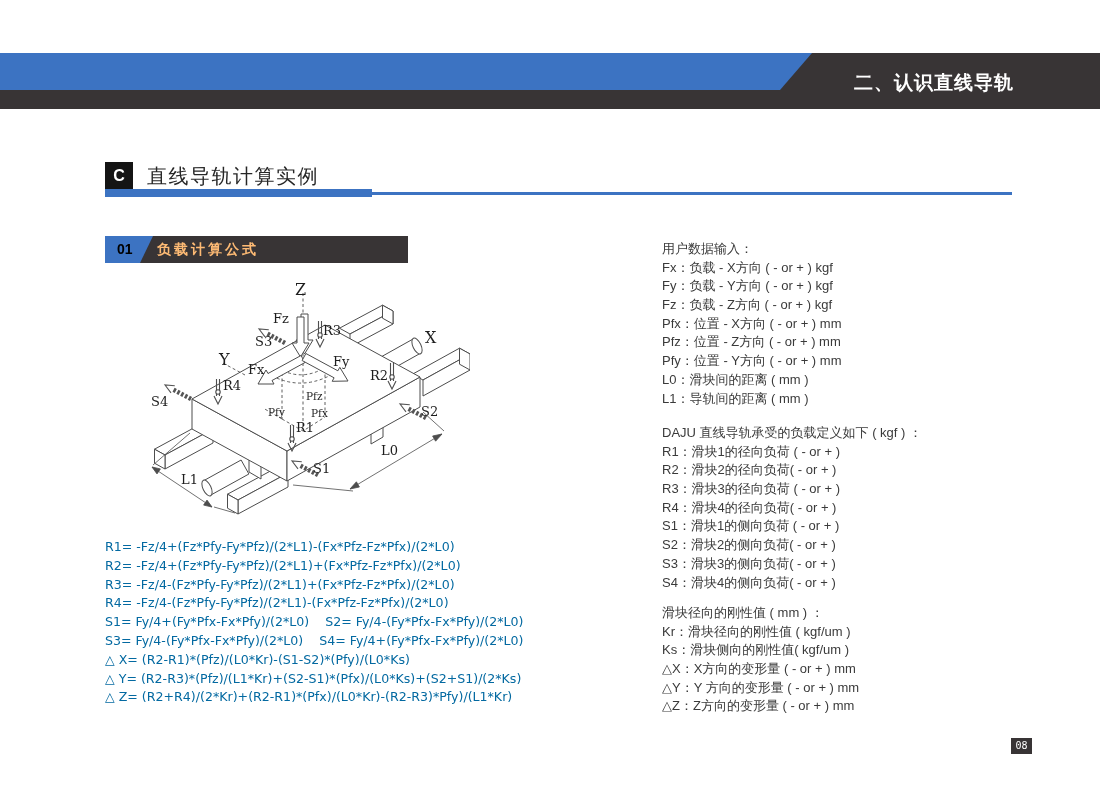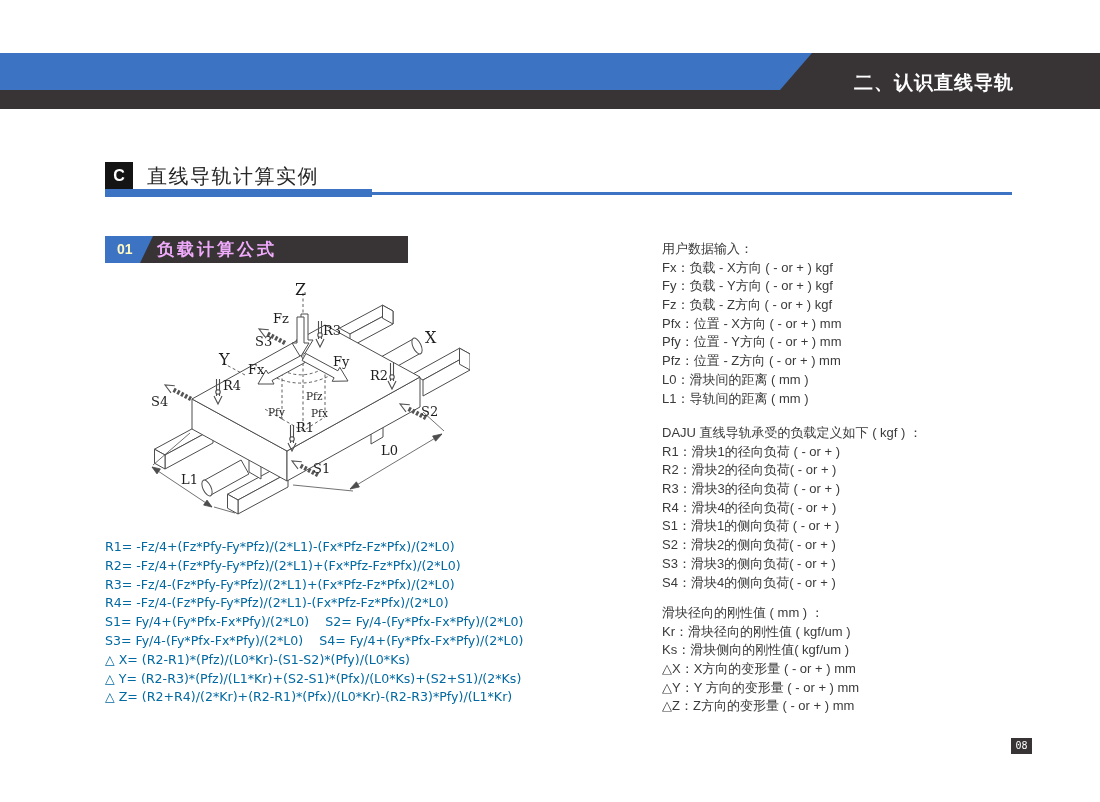--- a/index.html
+++ b/index.html
@@ -20,22 +20,22 @@
         color:#fff;font-size:16px;font-weight:bold;text-align:center;line-height:28px;}
   .stitle{position:absolute;left:147px;top:162px;font-size:20px;font-weight:normal;
           color:#262626;letter-spacing:1.5px;line-height:28px;}
   .uline-thin{position:absolute;left:105px;top:192px;width:907px;height:2.5px;background:#3c73c2;}
   .uline-thick{position:absolute;left:105px;top:189px;width:267px;height:8px;background:#3c73c2;}
 
   
   .badge{position:absolute;left:105px;top:236px;width:303px;height:27px;background:#383435;}
   .badge-chip{position:absolute;left:0;top:0;width:48px;height:27px;background:#3c73c2;
               clip-path:polygon(0 0,100% 0,calc(100% - 13px) 100%,0 100%);
-              color:#fef9c3;font-size:14px;font-weight:bold;line-height:27px;text-indent:12px;}
-  .badge-label{position:absolute;left:52px;top:0;color:#f0abfc;font-size:17px;font-weight:bold;
+              color:#000000;font-size:14px;font-weight:bold;line-height:27px;text-indent:12px;}
+  .badge-label{position:absolute;left:52px;top:0;color:#fdba74;font-size:14px;font-weight:bold;
                line-height:27px;letter-spacing:3px;}
 
   
   .diagram{position:absolute;left:145px;top:277px;}
   .diagram text{font-family:"DejaVu Serif",serif;fill:#1e1e1e;}
   .lab-axis{font-size:16px;}
   .lab-f{font-size:13px;}
   .lab-p{font-size:10.5px;}
 
   
@@ -198,22 +198,22 @@
   <div class="fline">△ Y= (R2-R3)*(Pfz)/(L1*Kr)+(S2-S1)*(Pfx)/(L0*Ks)+(S2+S1)/(2*Ks)</div>
   <div class="fline">△ Z= (R2+R4)/(2*Kr)+(R2-R1)*(Pfx)/(L0*Kr)-(R2-R3)*Pfy)/(L1*Kr)</div>
 </div>
 
 <div class="rcol-block b1">
   <div class="rline">用户数据输入：</div>
   <div class="rline">Fx：负载 - X方向 ( - or + ) kgf</div>
   <div class="rline">Fy：负载 - Y方向 ( - or + ) kgf</div>
   <div class="rline">Fz：负载 - Z方向 ( - or + ) kgf</div>
   <div class="rline">Pfx：位置 - X方向 ( - or + ) mm</div>
+  <div class="rline">Pfz：位置 - Z方向 ( - or + ) mm</div>
   <div class="rline">Pfy：位置 - Y方向 ( - or + ) mm</div>
-  <div class="rline">Pfz：位置 - Z方向 ( - or + ) mm</div>
   <div class="rline">L0：滑块间的距离 ( mm )</div>
   <div class="rline">L1：导轨间的距离 ( mm )</div>
 </div>
 
 <div class="rcol-block b2">
   <div class="rline">DAJU 直线导轨承受的负载定义如下 ( kgf ) ：</div>
   <div class="rline">R1：滑块1的径向负荷 ( - or + )</div>
   <div class="rline">R2：滑块2的径向负荷( - or + )</div>
   <div class="rline">R3：滑块3的径向负荷 ( - or + )</div>
   <div class="rline">R4：滑块4的径向负荷( - or + )</div>

